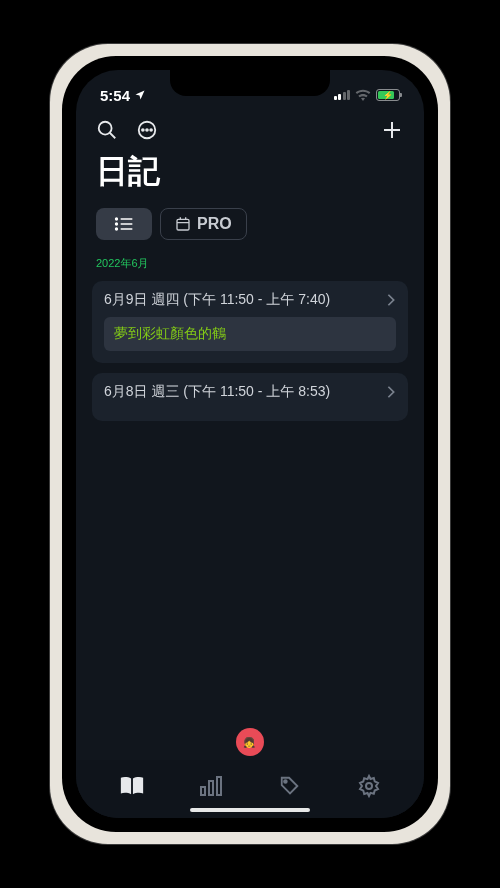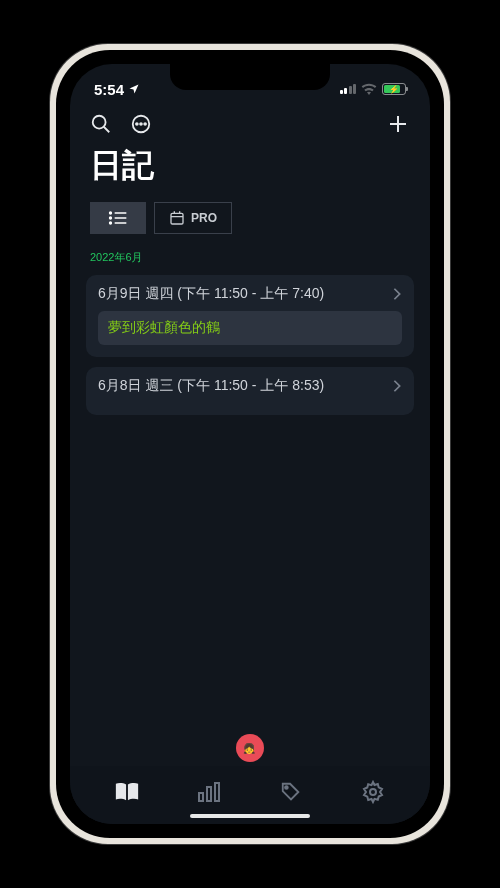--- a/index.html
+++ b/index.html
@@ -10,21 +10,21 @@
     display: flex;
     align-items: center;
     justify-content: center;
     font-family: -apple-system, "Helvetica Neue", sans-serif;
   }
   .phone-frame {
     width: 400px;
     height: 800px;
     background: #e8e4dc;
     border-radius: 58px;
-    padding: 6px;
+    padding: 12px;
     box-shadow: 0 0 0 1px #3a3a3a;
     position: relative;
   }
   .phone-inner {
     width: 100%;
     height: 100%;
     background: #000;
     border-radius: 54px;
     padding: 14px;
   }
@@ -86,22 +86,22 @@
   .toolbar-left { display: flex; gap: 18px; align-items: center; }
   .icon-btn { color: #e6e8eb; display: flex; align-items: center; justify-content: center; cursor: pointer; }
   .page-title {
     color: #fff; font-size: 32px; font-weight: 700;
     padding: 4px 20px 14px;
   }
   .segmented {
     display: flex; gap: 8px; padding: 0 20px 16px;
   }
   .seg-btn {
-    height: 32px; border-radius: 0; display: flex; align-items: center;
-    justify-content: center; padding: 0 14px; font-size: 12px; font-weight: 600;
+    height: 32px; border-radius: 8px; display: flex; align-items: center;
+    justify-content: center; padding: 0 14px; font-size: 16px; font-weight: 600;
     cursor: pointer; gap: 6px;
   }
   .seg-active { background: #353b46; color: #fff; width: 56px; }
   .seg-inactive { border: 1px solid #3a404b; color: #c8ccd2; }
   .month-label {
     color: #22c55e; font-size: 11px; padding: 0 20px 10px;
   }
   .entries { padding: 0 16px; display: flex; flex-direction: column; gap: 10px; }
   .entry {
     background: #1b222c; border-radius: 10px; padding: 10px 12px 12px;

